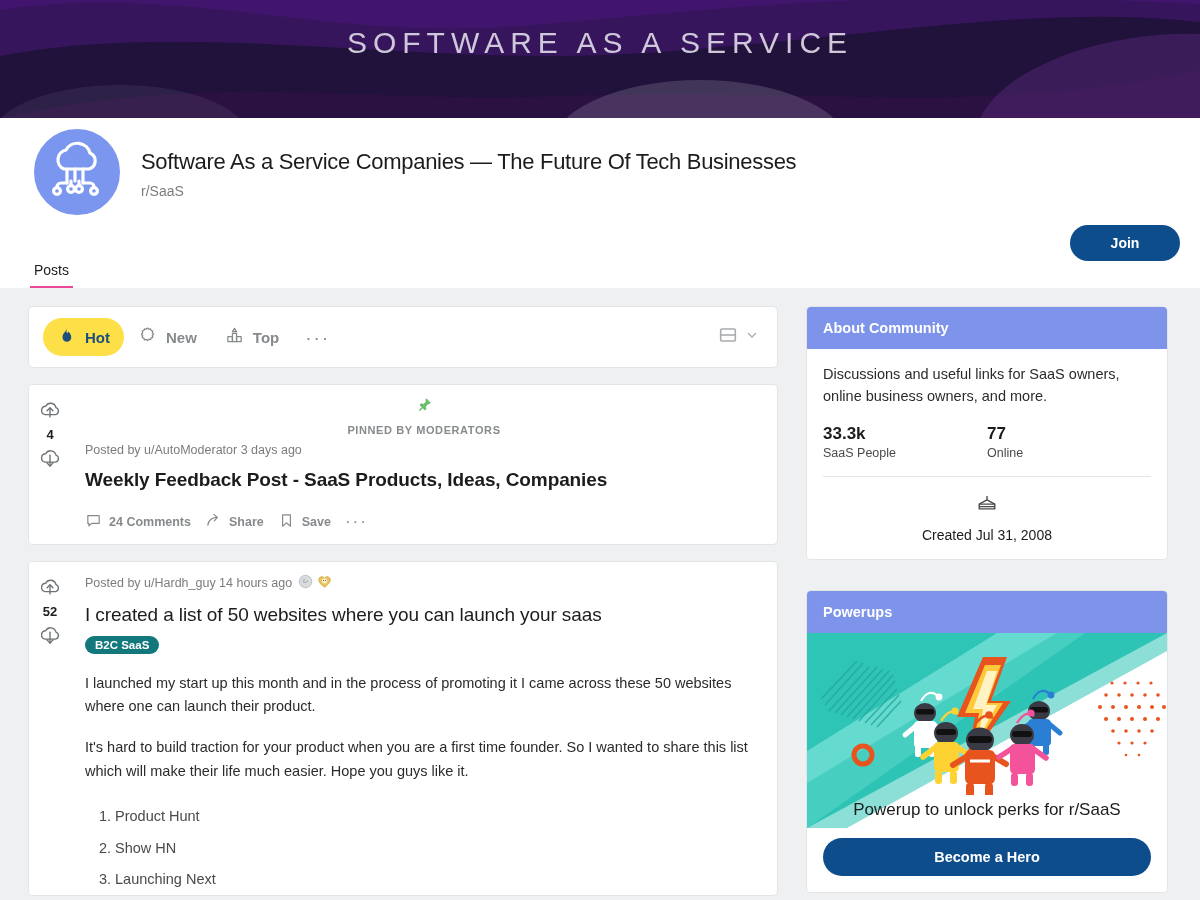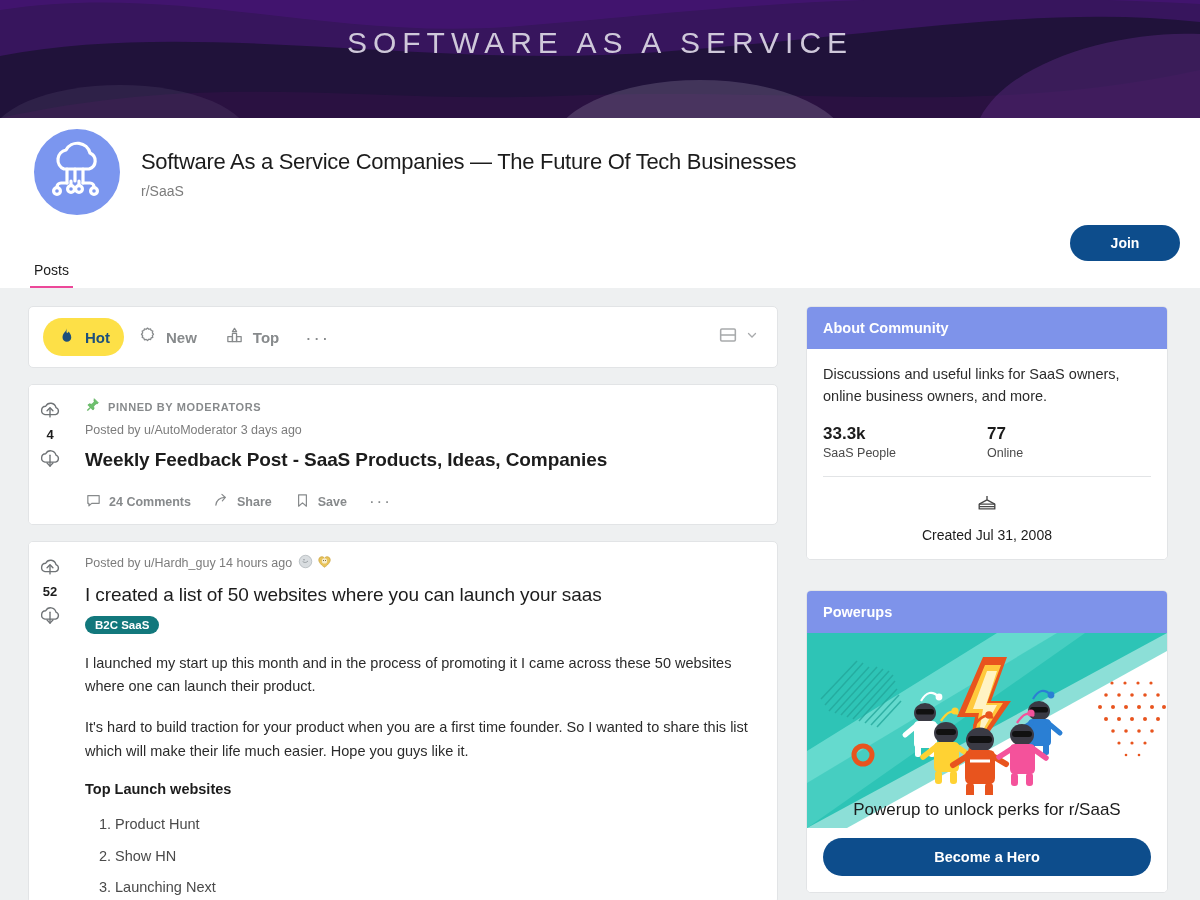--- a/index.html
+++ b/index.html
@@ -101,21 +101,21 @@
   .votecol {
     width: 42px; flex: none; padding: 14px 0 0 0;
     display: flex; flex-direction: column; align-items: center; gap: 6px;
     background: #ffffff;
   }
   .vote-count { font-size: 13px; font-weight: 700; color: #1c1c1c; }
   .vote-btn { cursor: pointer; line-height: 0; }
   .postbody { flex: 1; padding: 12px 14px 0 14px; min-width: 0; }
 
   .pinned-row {
-    display: flex; align-items: center; gap: 8px; margin-bottom: 7px;
+    display: flex; align-items: center; gap: 8px; margin-bottom: 7px; flex-direction: column;
   }
   .pinned-label {
     font-size: 11px; font-weight: 700; letter-spacing: 0.6px;
     color: #878a8c;
   }
   .meta { font-size: 12.5px; color: #7c7c7c; display: flex; align-items: center; gap: 6px; }
   .meta .author { color: #7c7c7c; }
   .awards { display: flex; gap: 4px; align-items: center; }
 
   .post-title {
@@ -132,21 +132,21 @@
   .selftext { margin-top: 18px; }
   .selftext p {
     font-size: 14.5px; color: #2b2b2b; line-height: 1.62;
     margin-bottom: 18px;
   }
   .selftext h4 { font-size: 14.5px; color: #1c1c1c; margin-bottom: 12px; font-weight: 700; }
   .selftext ol { margin-left: 30px; }
   .selftext ol li { font-size: 14.5px; color: #4a4a4a; line-height: 2.15; }
 
   .actions {
-    display: flex; align-items: center; gap: 22px;
+    display: flex; align-items: center; gap: 14px;
     padding: 10px 0 12px 0; margin-top: 10px;
   }
   .action {
     display: flex; align-items: center; gap: 7px;
     font-size: 12.5px; font-weight: 700; color: #878a8c; cursor: pointer;
   }
   .action-dots { font-size: 17px; color: #878a8c; letter-spacing: 2px; cursor: pointer; line-height: 1; }
 
   
   .side-card { margin-bottom: 30px; overflow: hidden; }
@@ -386,21 +386,20 @@
             </span>
           </span>
         </div>
 
         <div class="post-title">I created a list of 50 websites where you can launch your saas</div>
         <span class="flair">B2C SaaS</span>
 
         <div class="selftext">
           <p>I launched my start up this month and in the process of promoting it I came across these 50 websites where one can launch their product.</p>
           <p>It's hard to build traction for your product when you are a first time founder. So I wanted to share this list which will make their life much easier. Hope you guys like it.</p>
-          <h4>Top Launch websites</h4>
           <ol>
             <li>Product Hunt</li>
             <li>Show HN</li>
             <li>Launching Next</li>
           </ol>
         </div>
       </div>
     </div>
   </div>
 

